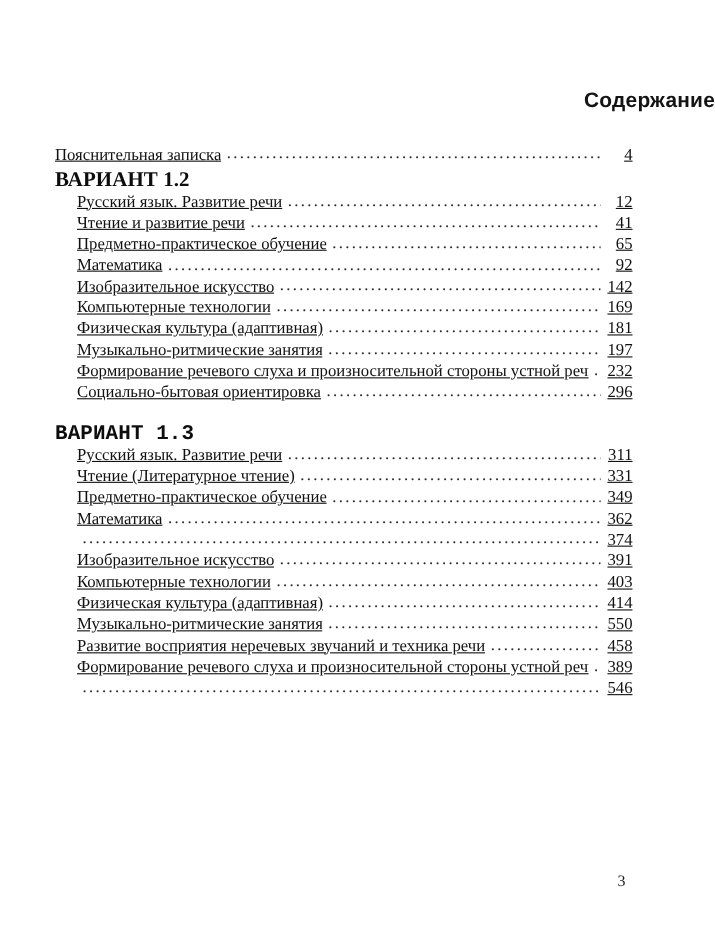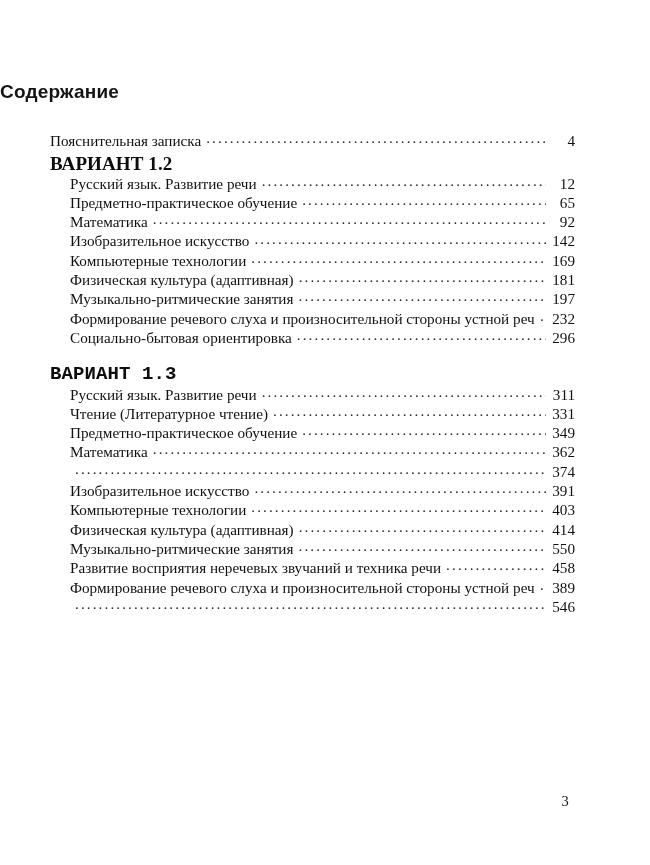--- a/index.html
+++ b/index.html
@@ -24,43 +24,44 @@
     width: 650px;
     height: 865px;
   }
 
   
   .toc-title {
     position: absolute;
     left: 0;
     top: 81px;
     width: 650px;
-    text-align: left;
+    text-align: right;
     font-family: "Liberation Sans", "DejaVu Sans", sans-serif;
     font-weight: bold;
     font-size: 19px;
     letter-spacing: 0.2px;
     color: #141414;
   }
 
   
   .toc-body {
     position: absolute;
     left: 50px;
     top: 131px;
     width: 525px;
   }
 
   
   .toc-row {
     display: flex;
-    align-items: center;
+    align-items: flex-end;
     font-size: 15.2px;
     line-height: 19.3px;
     white-space: nowrap;
+    text-decoration: underline;
   }
   .toc-row .label {
     flex: 0 1 auto;
     overflow: hidden;
     text-overflow: clip;
   }
   .toc-row .leader {
     flex: 1 1 auto;
     min-width: 6px;
     margin: 0 3px 0 5px;
@@ -143,20 +144,25 @@
         <span class="pageno">4</span>
       </div>
       <div class="gap-after-intro"></div>
       <div class="section-heading">ВАРИАНТ 1.2</div>
       <div class="toc-row level-1">
         <span class="label">Русский язык. Развитие речи</span>
         <span class="leader"></span>
         <span class="pageno">12</span>
       </div>
       <div class="toc-row level-1">
+        <span class="label">Чтение и развитие речи</span>
+        <span class="leader"></span>
+        <span class="pageno">41</span>
+      </div>
+      <div class="toc-row level-1">
         <span class="label">Предметно-практическое обучение</span>
         <span class="leader"></span>
         <span class="pageno">65</span>
       </div>
       <div class="toc-row level-1">
         <span class="label">Математика</span>
         <span class="leader"></span>
         <span class="pageno">92</span>
       </div>
       <div class="toc-row level-1">

